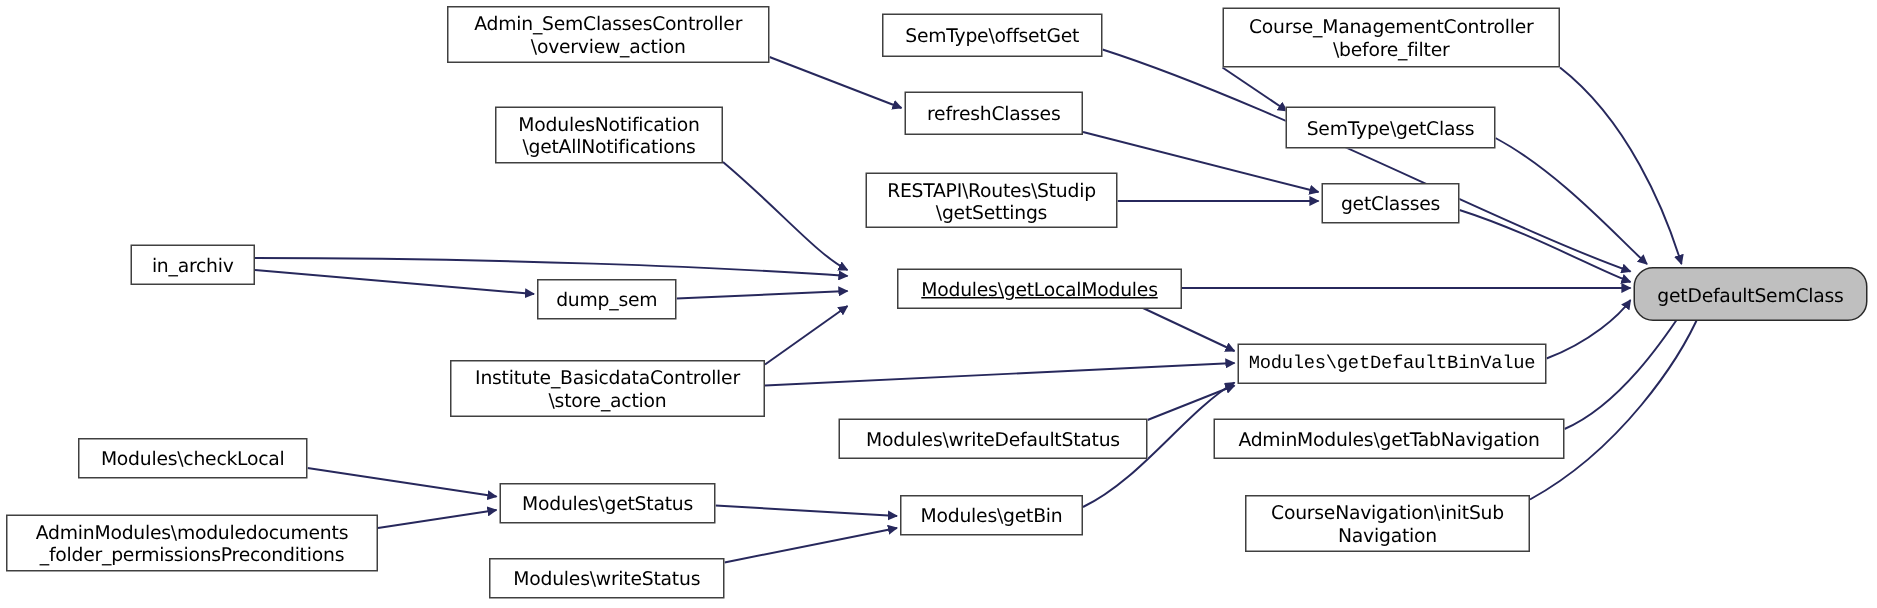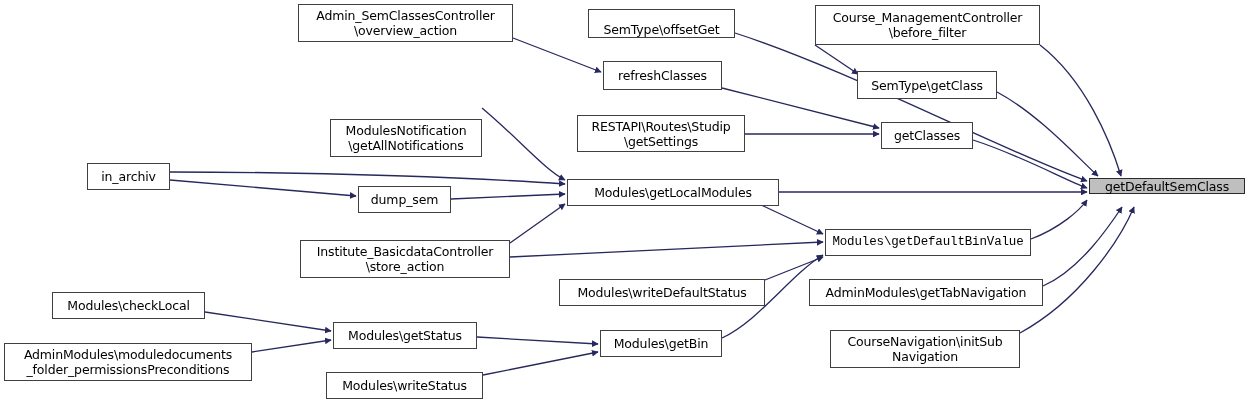--- a/index.html
+++ b/index.html
@@ -87,33 +87,33 @@
         <path d="M205,312 L331,331" fill="none" stroke="#27285c" stroke-width="1.3" marker-end="url(#arrowhead)"></path>
         <path d="M252,352 L331,340" fill="none" stroke="#27285c" stroke-width="1.3" marker-end="url(#arrowhead)"></path>
         <path d="M477,337 L598,344" fill="none" stroke="#27285c" stroke-width="1.3" marker-end="url(#arrowhead)"></path>
         <path d="M483,375 L598,352" fill="none" stroke="#27285c" stroke-width="1.3" marker-end="url(#arrowhead)"></path>
         <path d="M722,338 C760,320 790,275 823,255" fill="none" stroke="#27285c" stroke-width="1.3" marker-end="url(#arrowhead)"></path>
       </g>
   </svg>
   <div id="node-layer">
       <div class="gnode" style="left: 298px; top: 4px; width: 215px; height: 38px;"><span class="nlabel">Admin_SemClassesController
 \overview_action</span></div>
-      <div class="gnode" style="left: 588px; top: 9px; width: 147px; height: 29px; align-items: flex-end;"><span class="nlabel">SemType\offsetGet</span></div>
+      <div class="gnode" style="left: 588px; top: 9px; width: 147px; height: 29px;"><span class="nlabel">SemType\offsetGet</span></div>
       <div class="gnode" style="left: 815px; top: 5px; width: 225px; height: 40px;"><span class="nlabel">Course_ManagementController
 \before_filter</span></div>
-      <div class="gnode" style="left: 330px; top: 71px; width: 152px; height: 38px; margin-top: 48px;"><span class="nlabel">ModulesNotification
+      <div class="gnode" style="left: 330px; top: 71px; width: 152px; height: 38px;"><span class="nlabel">ModulesNotification
 \getAllNotifications</span></div>
       <div class="gnode" style="left: 603px; top: 61px; width: 119px; height: 29px;"><span class="nlabel">refreshClasses</span></div>
       <div class="gnode" style="left: 857px; top: 71px; width: 140px; height: 28px;"><span class="nlabel">SemType\getClass</span></div>
       <div class="gnode" style="left: 577px; top: 115px; width: 168px; height: 37px;"><span class="nlabel">RESTAPI\Routes\Studip
 \getSettings</span></div>
       <div class="gnode" style="left: 881px; top: 122px; width: 92px; height: 27px;"><span class="nlabel">getClasses</span></div>
       <div class="gnode" style="left: 87px; top: 163px; width: 83px; height: 27px;"><span class="nlabel">in_archiv</span></div>
-      <div class="gnode" style="left: 567px; top: 179px; width: 212px; height: 27px;"><span class="nlabel">Modules\getLocalModules</span></div>
-      <div class="gnode highlight" style="left: 1089px; top: 178px; width: 156px; height: 16px;"><span class="nlabel">getDefaultSemClass</span></div>
+      <div class="gnode" style="left: 598px; top: 179px; width: 190px; height: 27px; text-decoration: underline;"><span class="nlabel">Modules\getLocalModules</span></div>
+      <div class="gnode highlight" style="left: 1089px; top: 178px; width: 156px; height: 36px; border-radius: 13px;"><span class="nlabel">getDefaultSemClass</span></div>
       <div class="gnode" style="left: 358px; top: 186px; width: 93px; height: 27px;"><span class="nlabel">dump_sem</span></div>
       <div class="gnode" style="left: 825px; top: 229px; width: 206px; height: 27px; font-family: Liberation Mono, monospace;"><span class="nlabel">Modules\getDefaultBinValue</span></div>
       <div class="gnode" style="left: 300px; top: 240px; width: 210px; height: 38px; justify-content: center;"><span class="nlabel">Institute_BasicdataController
 \store_action</span></div>
       <div class="gnode" style="left: 559px; top: 279px; width: 206px; height: 27px;"><span class="nlabel">Modules\writeDefaultStatus</span></div>
       <div class="gnode" style="left: 809px; top: 279px; width: 234px; height: 27px;"><span class="nlabel">AdminModules\getTabNavigation</span></div>
       <div class="gnode" style="left: 52px; top: 292px; width: 153px; height: 27px;"><span class="nlabel">Modules\checkLocal</span></div>
       <div class="gnode" style="left: 333px; top: 322px; width: 144px; height: 27px; align-items: center;"><span class="nlabel">Modules\getStatus</span></div>
       <div class="gnode" style="left: 600px; top: 330px; width: 122px; height: 27px;"><span class="nlabel">Modules\getBin</span></div>
       <div class="gnode" style="left: 830px; top: 330px; width: 190px; height: 38px;"><span class="nlabel">CourseNavigation\initSub

